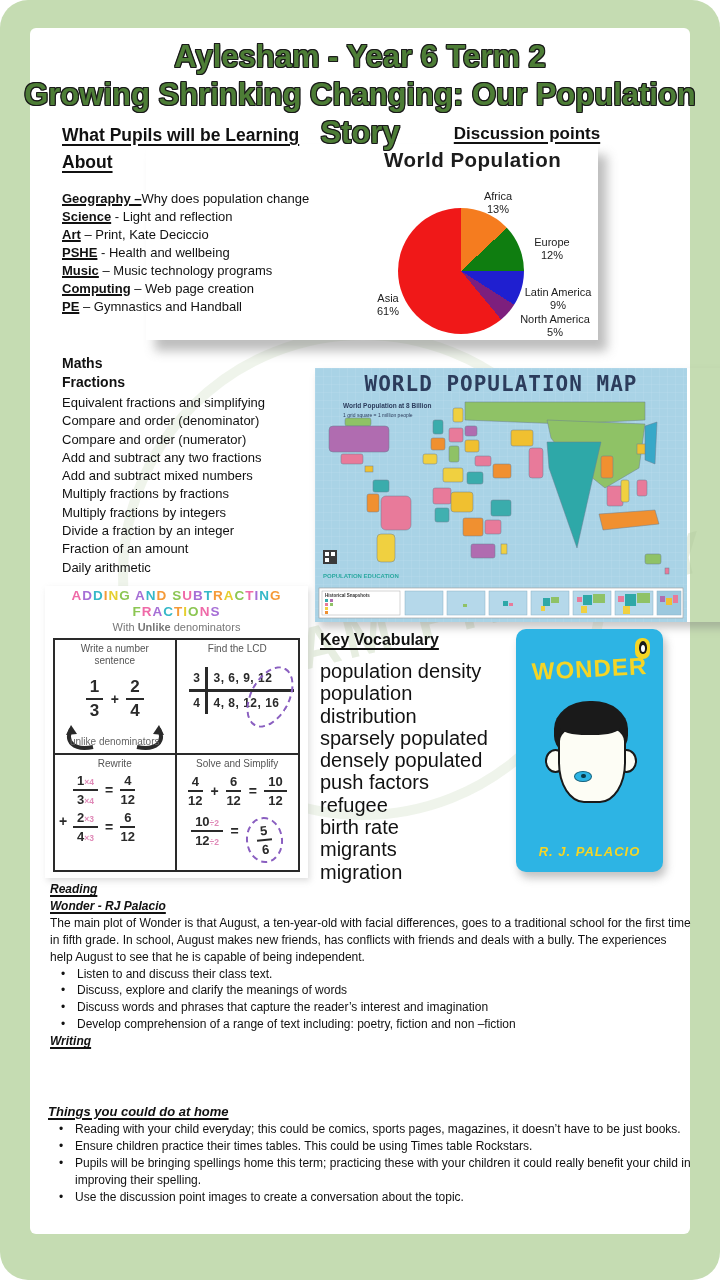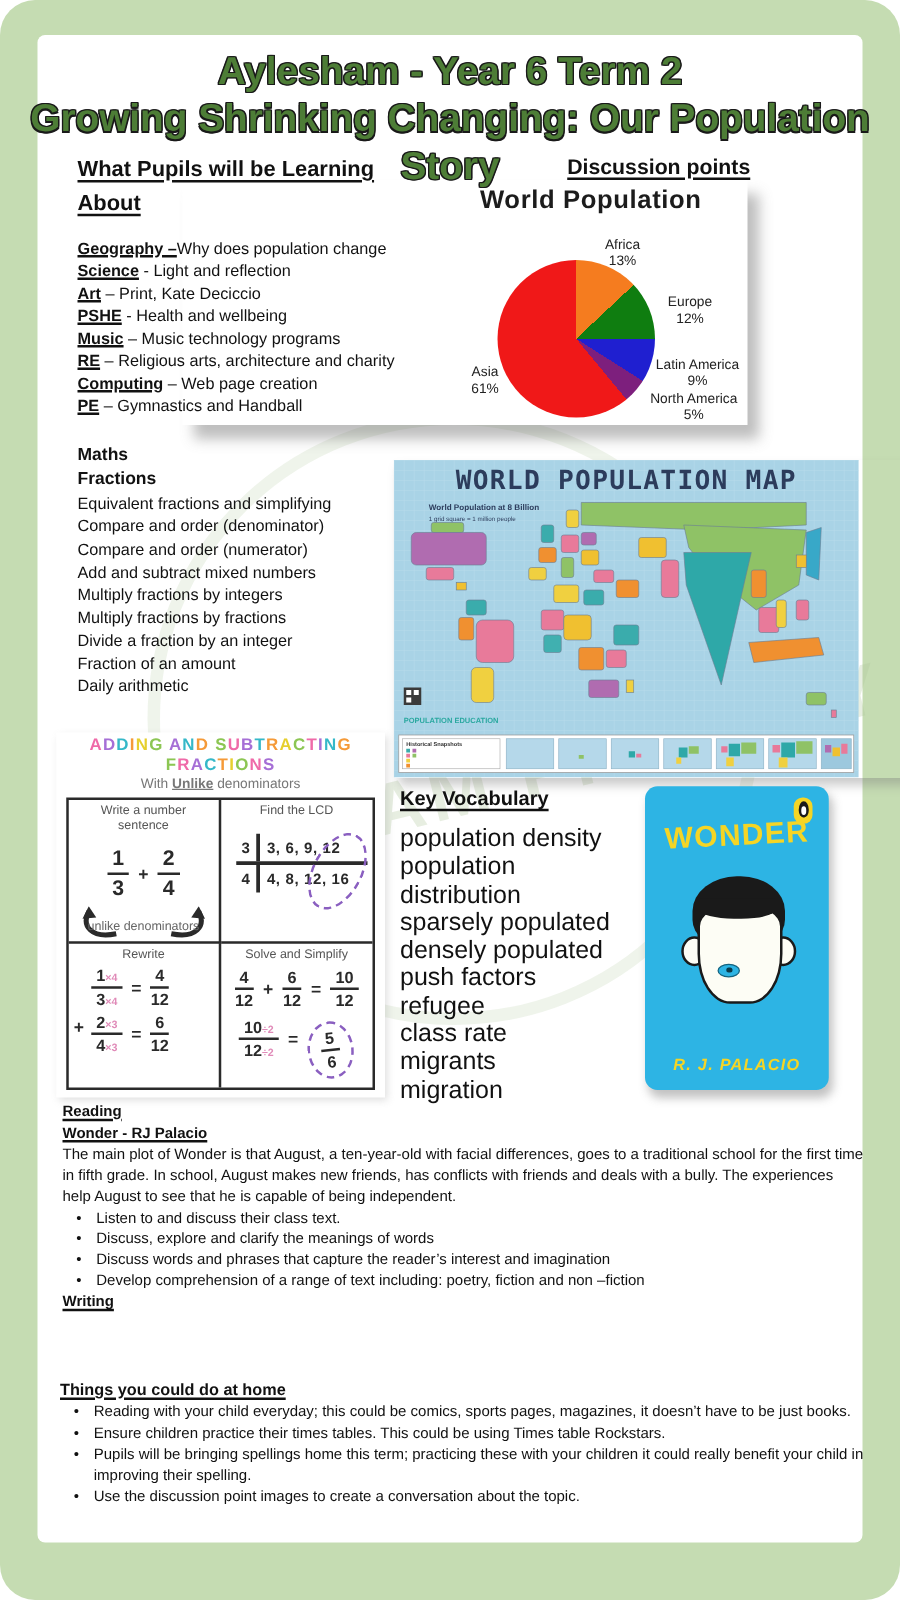--- a/index.html
+++ b/index.html
@@ -48,21 +48,21 @@
   .maths-sub { top:374px; }
   .maths-topics { left:62px; top:394px; width:270px; font-size:13px; line-height:18.3px; color:#111; }
 
   
   .map-box { left:315px; top:368px; width:411px; height:254px; box-shadow:4px 6px 8px rgba(120,120,120,0.4); }
 
   
   .ws { left:45px; top:586px; width:263px; height:292px; background:#fff; box-shadow:2px 3px 6px rgba(150,150,150,0.3); }
   .ws-title { margin-top:2px; text-align:center; font-size:13.5px; font-weight:bold; letter-spacing:1px; line-height:16px; }
   .ws-sub { text-align:center; font-size:11px; color:#777; margin-top:1px; }
-  .ws-sub .em { text-decoration:underline; font-weight:bold; }
+  .ws-sub .em { font-weight:bold; }
   .ws-table { position:absolute; left:8px; right:8px; top:52px; bottom:6px; border:2.5px solid #2a2a2a;
     display:grid; grid-template-columns:1fr 1fr; grid-template-rows:1fr 1fr; }
   .ws-cell { position:relative; border-color:#2a2a2a; padding:3px 4px; }
   .ws-cell.c1 { border-right:2.5px solid #2a2a2a; border-bottom:2.5px solid #2a2a2a; }
   .ws-cell.c2 { border-bottom:2.5px solid #2a2a2a; }
   .ws-cell.c3 { border-right:2.5px solid #2a2a2a; }
   .ws-head { text-align:center; font-size:10px; color:#555; line-height:12px; }
   .frac { display:inline-flex; flex-direction:column; align-items:center; vertical-align:middle; font-weight:bold; color:#2a2a2a; }
   .frac .num { border-bottom:2.5px solid #2a2a2a; padding:0 4px 1px; }
   .frac .den { padding-top:1px; }
@@ -109,21 +109,21 @@
   .eye { position:absolute; left:14px; top:46px; width:16px; height:9px; background:#2db4e4;
     border:1.5px solid #13637f; border-radius:50%; }
   .pupil { position:absolute; left:6px; top:1.5px; width:4.5px; height:4.5px; background:#0a3a4a; border-radius:50%; }
   .book-author { position:absolute; bottom:13px; left:0; right:0; text-align:center; color:#f5d525;
     font-size:13px; font-weight:bold; letter-spacing:1px; font-style:italic; }
 
   
   .textblock { color:#111; font-size:12px; line-height:16.9px; }
   .reading-block { left:50px; top:881px; width:642px; }
   .home-block { left:48px; top:1104px; width:646px; }
-  .h-u { font-weight:bold; text-decoration:underline; text-decoration-thickness:1.5px; text-underline-offset:2px; }
+  .h-u { font-weight:bold; text-decoration:underline; text-decoration-thickness:1.5px; text-underline-offset:2px;font-style:italic; }
   .b { position:relative; padding-left:27px; }
   .b::before { content:"\2022"; position:absolute; left:11px; }
 
   .footer-motto { position:absolute; left:0; bottom:7px; width:720px; text-align:center; z-index:2;
     color:#649a4c; font-size:21px; }
 </style>
 </head>
 <body>
 
 <div class="page">
@@ -143,21 +143,20 @@
       <div><span class="subj-label">Geography –</span><span>Why does population change</span></div>
 
       <div><span class="subj-label">Science</span><span> - Light and reflection</span></div>
 
       <div><span class="subj-label">Art</span><span> – Print, Kate Deciccio</span></div>
 
       <div><span class="subj-label">PSHE</span><span> -  Health and wellbeing</span></div>
 
       <div><span class="subj-label">Music</span><span> – Music technology programs</span></div>
 
-      <div><span class="subj-label">RE</span><span> – Religious arts, architecture and charity</span></div>
 
       <div><span class="subj-label">Computing</span><span> – Web page creation</span></div>
 
       <div><span class="subj-label">PE</span><span> – Gymnastics and Handball</span></div>
     </div>
 
   <div class="pie-imgbox"></div>
   <div class="z discussion-heading">Discussion points</div>
   <div class="z wp-title">World Population</div>
   <div class="z pie-circle" style="background: conic-gradient(rgb(245, 124, 31) 0%, rgb(245, 124, 31) 13%, rgb(15, 125, 16) 13%, rgb(15, 125, 16) 25%, rgb(31, 31, 208) 25%, rgb(31, 31, 208) 34%, rgb(125, 31, 125) 34%, rgb(125, 31, 125) 39%, rgb(240, 24, 24) 39%, rgb(240, 24, 24) 100%);"></div>
@@ -182,23 +181,24 @@
     <div>61%</div>
   </div>
 
   <div class="z maths-heading">Maths</div>
   <div class="z maths-sub">Fractions</div>
   <div class="z maths-topics">
 
   <div>Equivalent fractions and simplifying</div>
       <div>Compare and order (denominator)</div>
       <div>Compare and order (numerator)</div>
+      <div>Add and subtract any two fractions</div>
       <div>Add and subtract mixed numbers</div>
+      <div>Multiply fractions by fractions</div>
       <div>Multiply fractions by integers</div>
-      <div>Multiply fractions by fractions</div>
       <div>Divide a fraction by an integer</div>
       <div>Fraction of an amount</div>
       <div>Daily arithmetic</div>
     </div>
 
   <div class="z map-box">
     <svg width="372" height="254" viewBox="0 0 372 254">
       <defs>
         <pattern id="grid" width="8" height="8" patternUnits="userSpaceOnUse">
           <path d="M8 0H0V8" fill="none" stroke="#bcdcec" stroke-width="0.6"></path>
@@ -413,21 +413,21 @@
   <div class="z vocab-heading">Key Vocabulary</div>
   <div class="z vocab-terms">
 
   <div>population density</div>
       <div>population</div>
       <div>distribution</div>
       <div>sparsely populated</div>
       <div>densely populated</div>
       <div>push factors</div>
       <div>refugee</div>
-      <div>class rate</div>
+      <div>birth rate</div>
       <div>migrants</div>
       <div>migration</div>
     </div>
 
   <div class="z book">
     <div class="puffin">
         <div class="puffin-body"></div>
         <div class="puffin-belly"></div>
       </div>
     <div class="book-title">WONDER</div>

